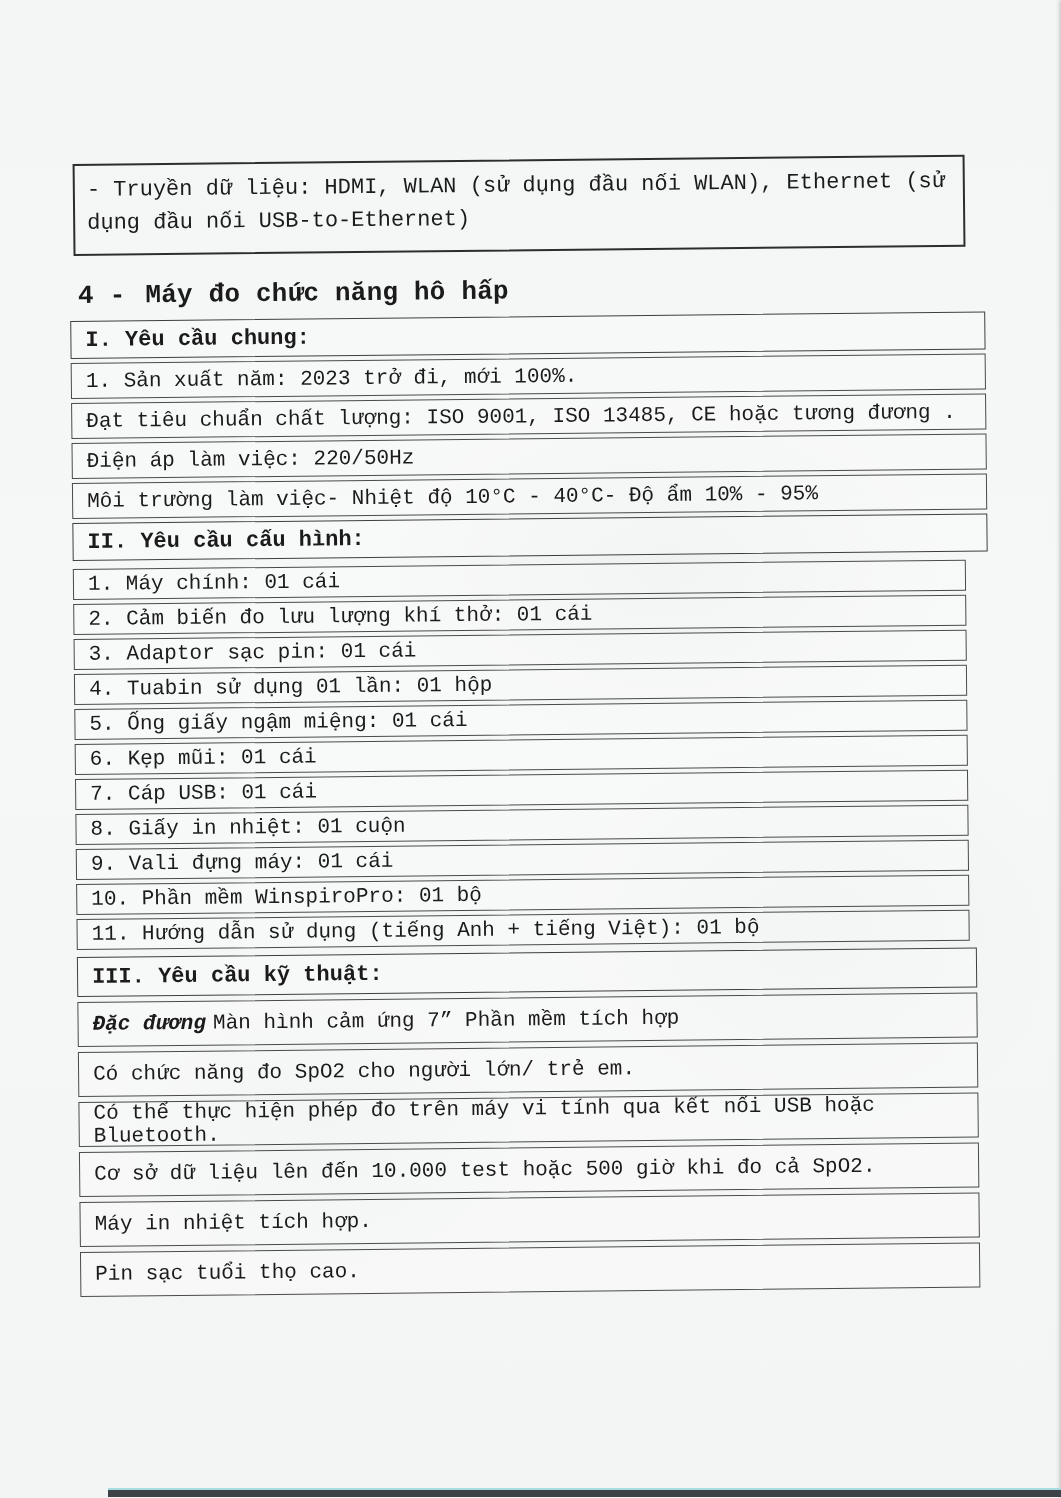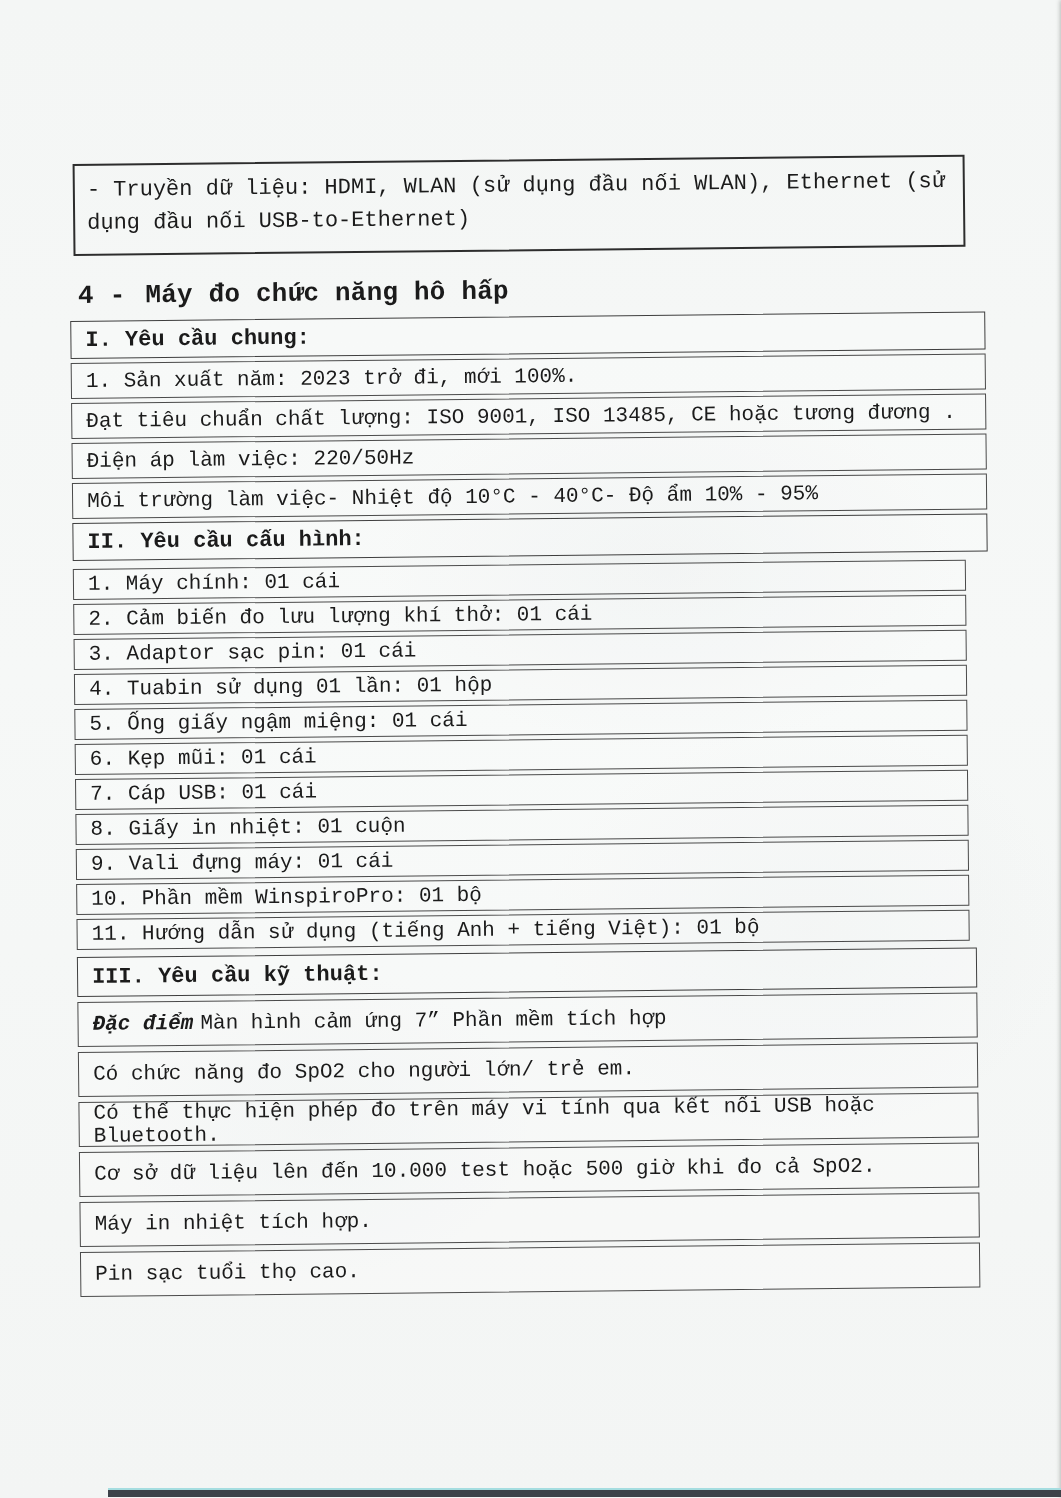--- a/index.html
+++ b/index.html
@@ -109,21 +109,21 @@
       <div class="row">7. Cáp USB: 01 cái</div>
       <div class="row">8. Giấy in nhiệt: 01 cuộn</div>
       <div class="row">9. Vali đựng máy: 01 cái</div>
       <div class="row">10. Phần mềm WinspiroPro: 01 bộ</div>
       <div class="row">11. Hướng dẫn sử dụng (tiếng Anh + tiếng Việt): 01 bộ</div>
     </div>
 
     <div class="tbl-group group-c">
       <div class="row hdr">III. Yêu cầu kỹ thuật:</div>
       <div class="row">
-        <p class="cell"><b class="spec-label">Đặc điểm</b><span>Màn hình cảm ứng 7” Phần mềm tích hợp</span></p>
+        <p class="cell"><b class="spec-label">Đặc đương</b><span>Màn hình cảm ứng 7” Phần mềm tích hợp</span></p>
       </div>
       <div class="row">Có chức năng đo SpO2 cho người lớn/ trẻ em.</div>
       <div class="row">Có thể thực hiện phép đo trên máy vi tính qua kết nối USB hoặc Bluetooth.</div>
       <div class="row">Cơ sở dữ liệu lên đến 10.000 test hoặc 500 giờ khi đo cả SpO2.</div>
       <div class="row">Máy in nhiệt tích hợp.</div>
       <div class="row">Pin sạc tuổi thọ cao.</div>
     </div>
 
   </div>
 </div>

